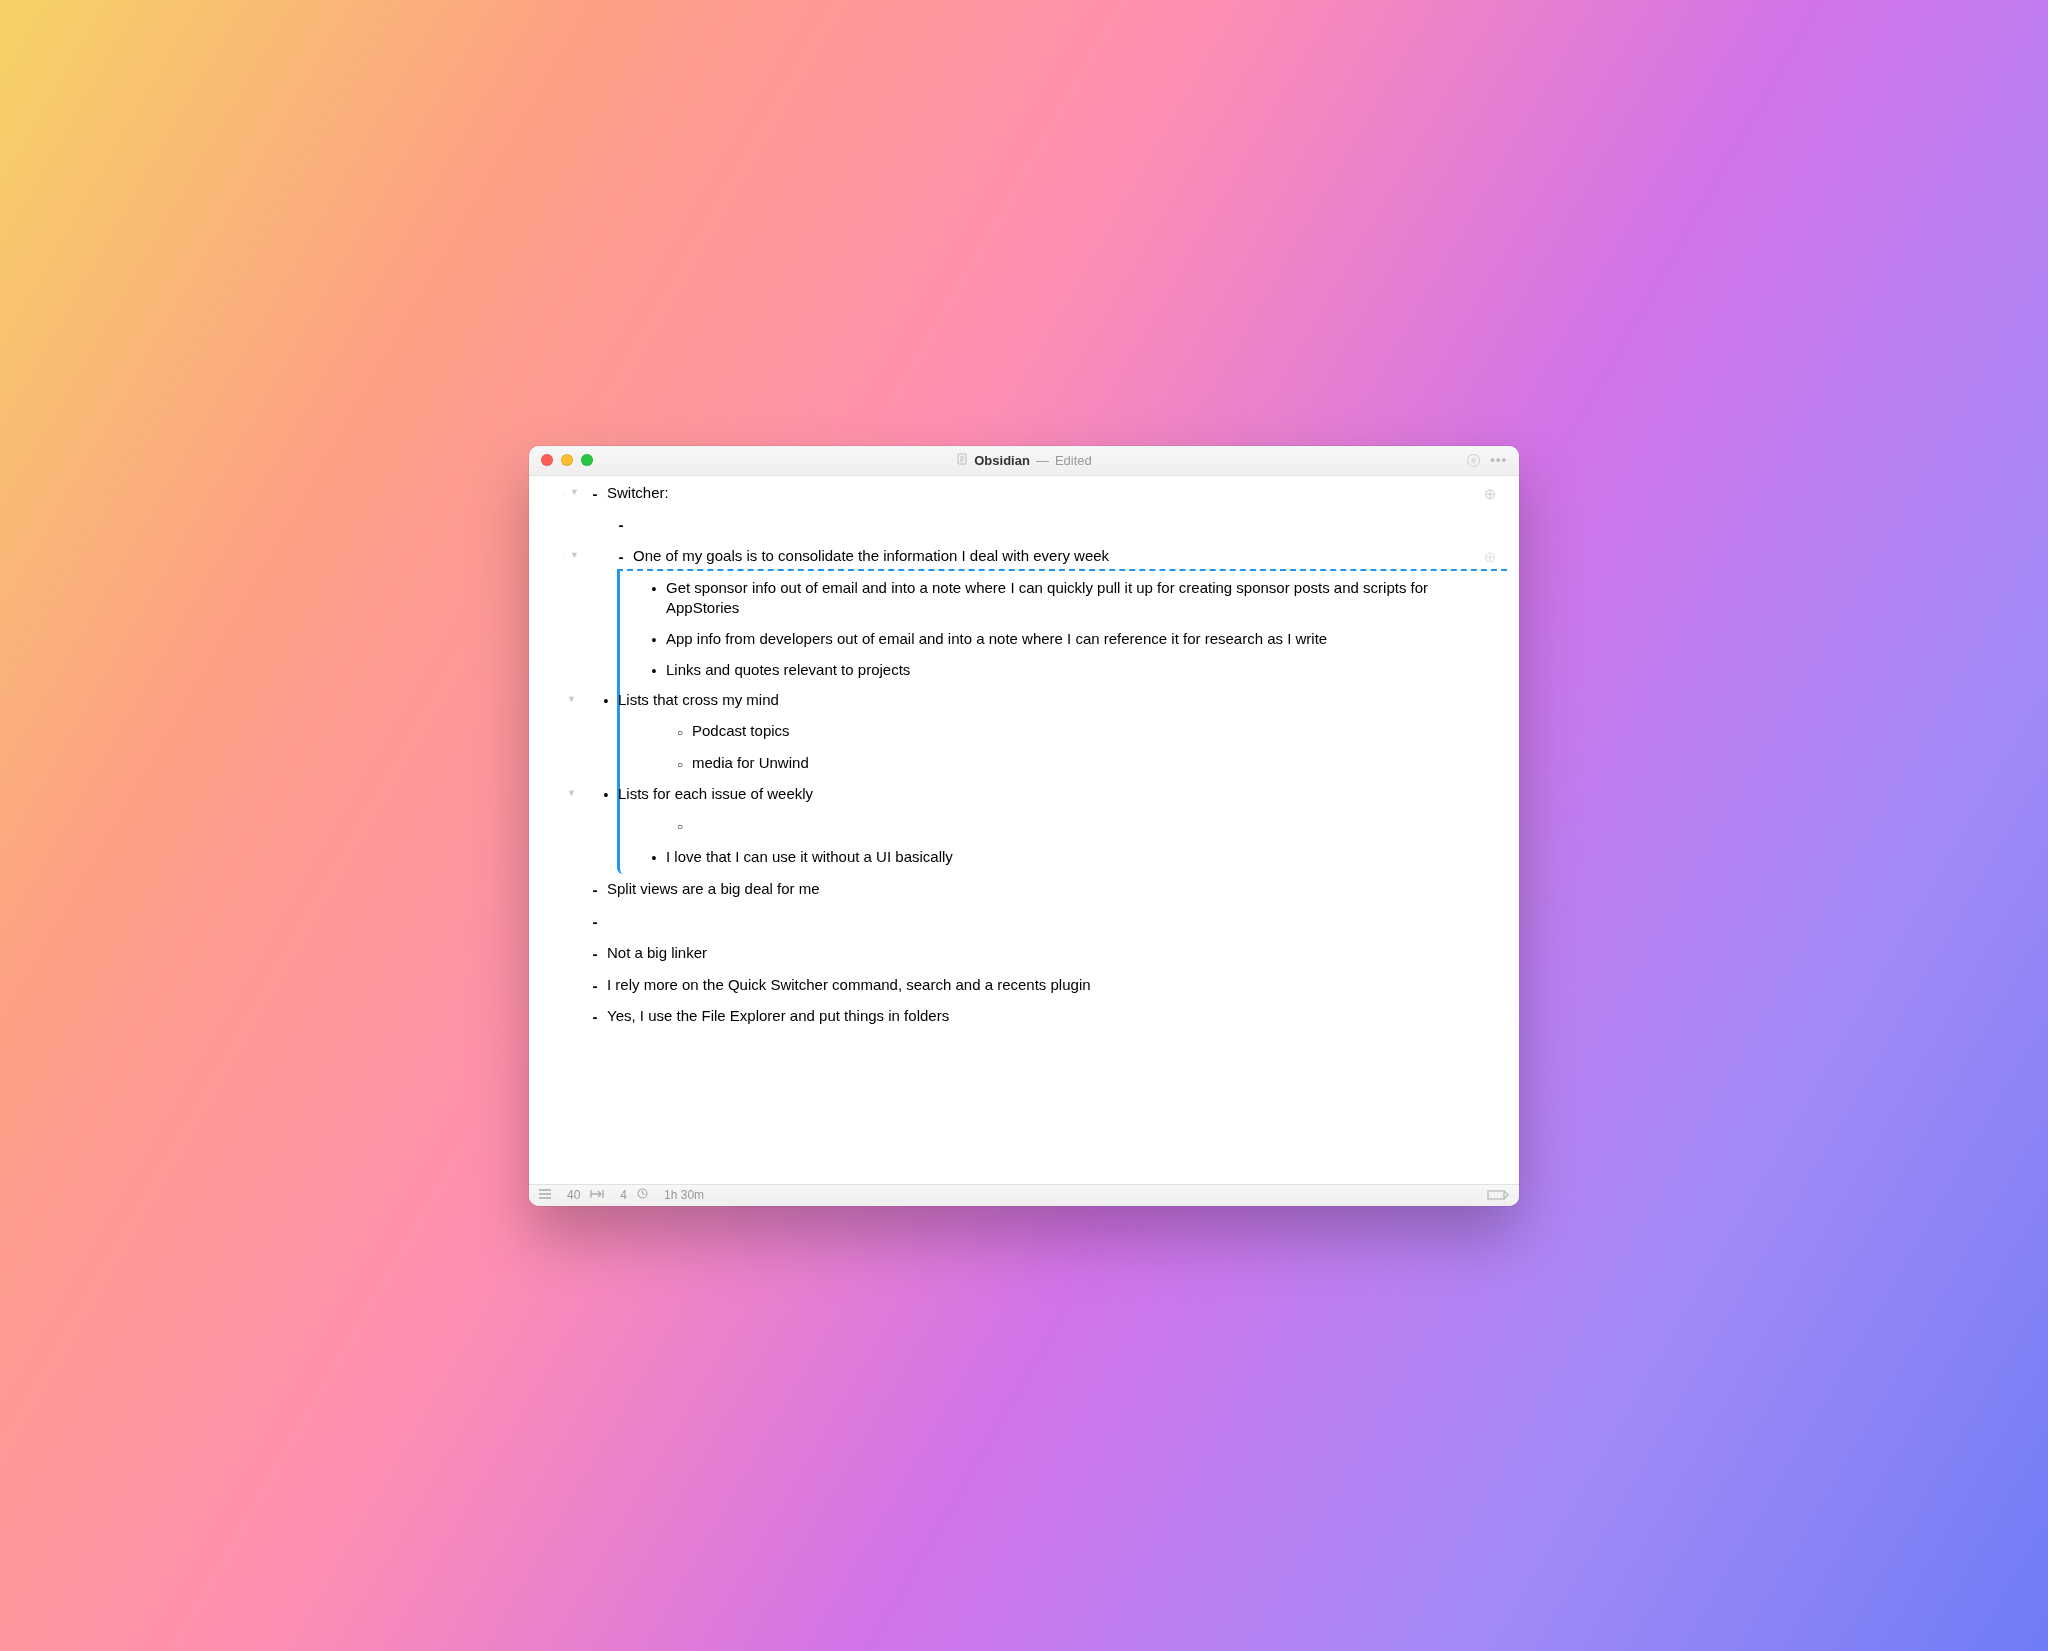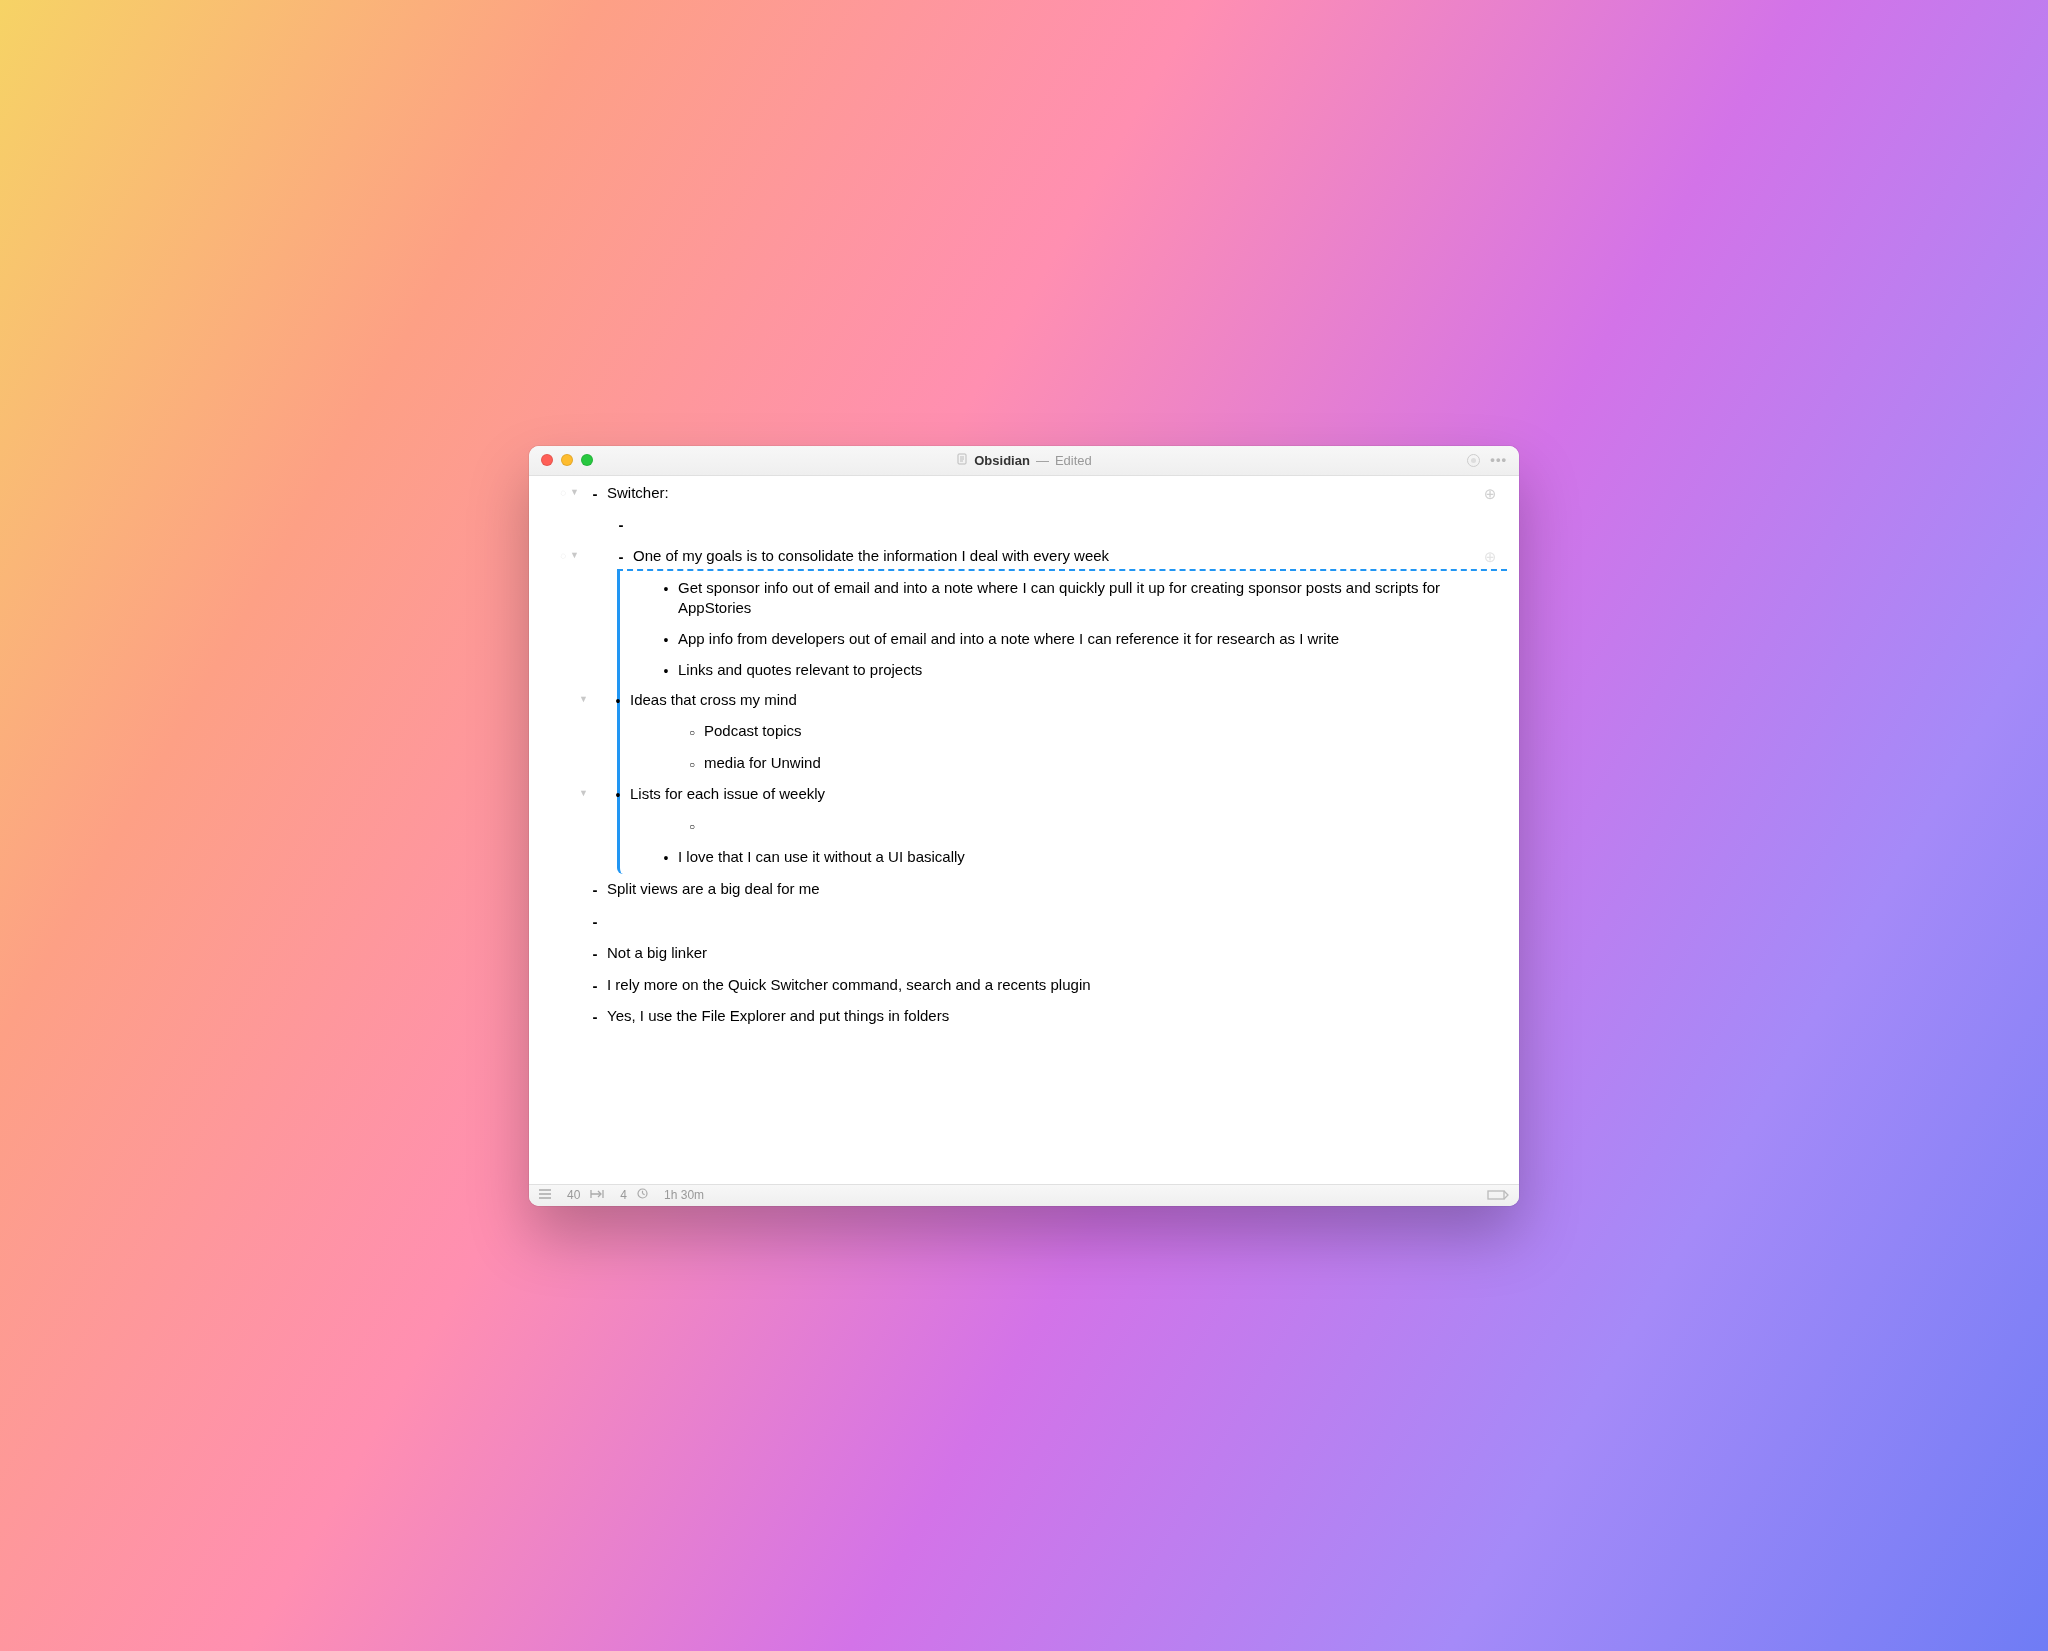--- a/index.html
+++ b/index.html
@@ -101,21 +101,21 @@
     position: relative;
     border-top: 2px dashed #2196f3;
     border-left: 3px solid #2196f3;
     border-bottom-left-radius: 6px;
     margin-left: 88px;
     margin-right: 12px;
     padding-top: 6px;
     padding-bottom: 6px;
     margin-bottom: 4px;
   }
-  .selected-group .row { padding-left: 16px; }
+  .selected-group .row { padding-left: 4px; }
   .selected-group .gutter { width: 0; }
   .selected-group .row.has-gutter .gutter {
     width: 46px; margin-left: -90px;
   }
 
   .statusbar {
     height: 22px;
     background: linear-gradient(#f7f7f7, #efefef);
     border-top: 1px solid #e0e0e0;
     display: flex;
@@ -224,21 +224,21 @@
       </div>
 
       <div style="height:8px"></div>
 
       <div class="row has-gutter">
         <div class="gutter">
             <span class="tri">▼</span>
           </div>
         <div class="indent" style="width:14px"></div>
         <div class="bullet dot"></div>
-        <div class="text">Ideas that cross my mind</div>
+        <div class="text">Lists that cross my mind</div>
       </div>
 
       <div style="height:8px"></div>
 
       <div class="row">
         <div class="gutter"></div>
         <div class="indent" style="width:40px"></div>
         <div class="bullet circ"></div>
         <div class="text">Podcast topics</div>
       </div>

